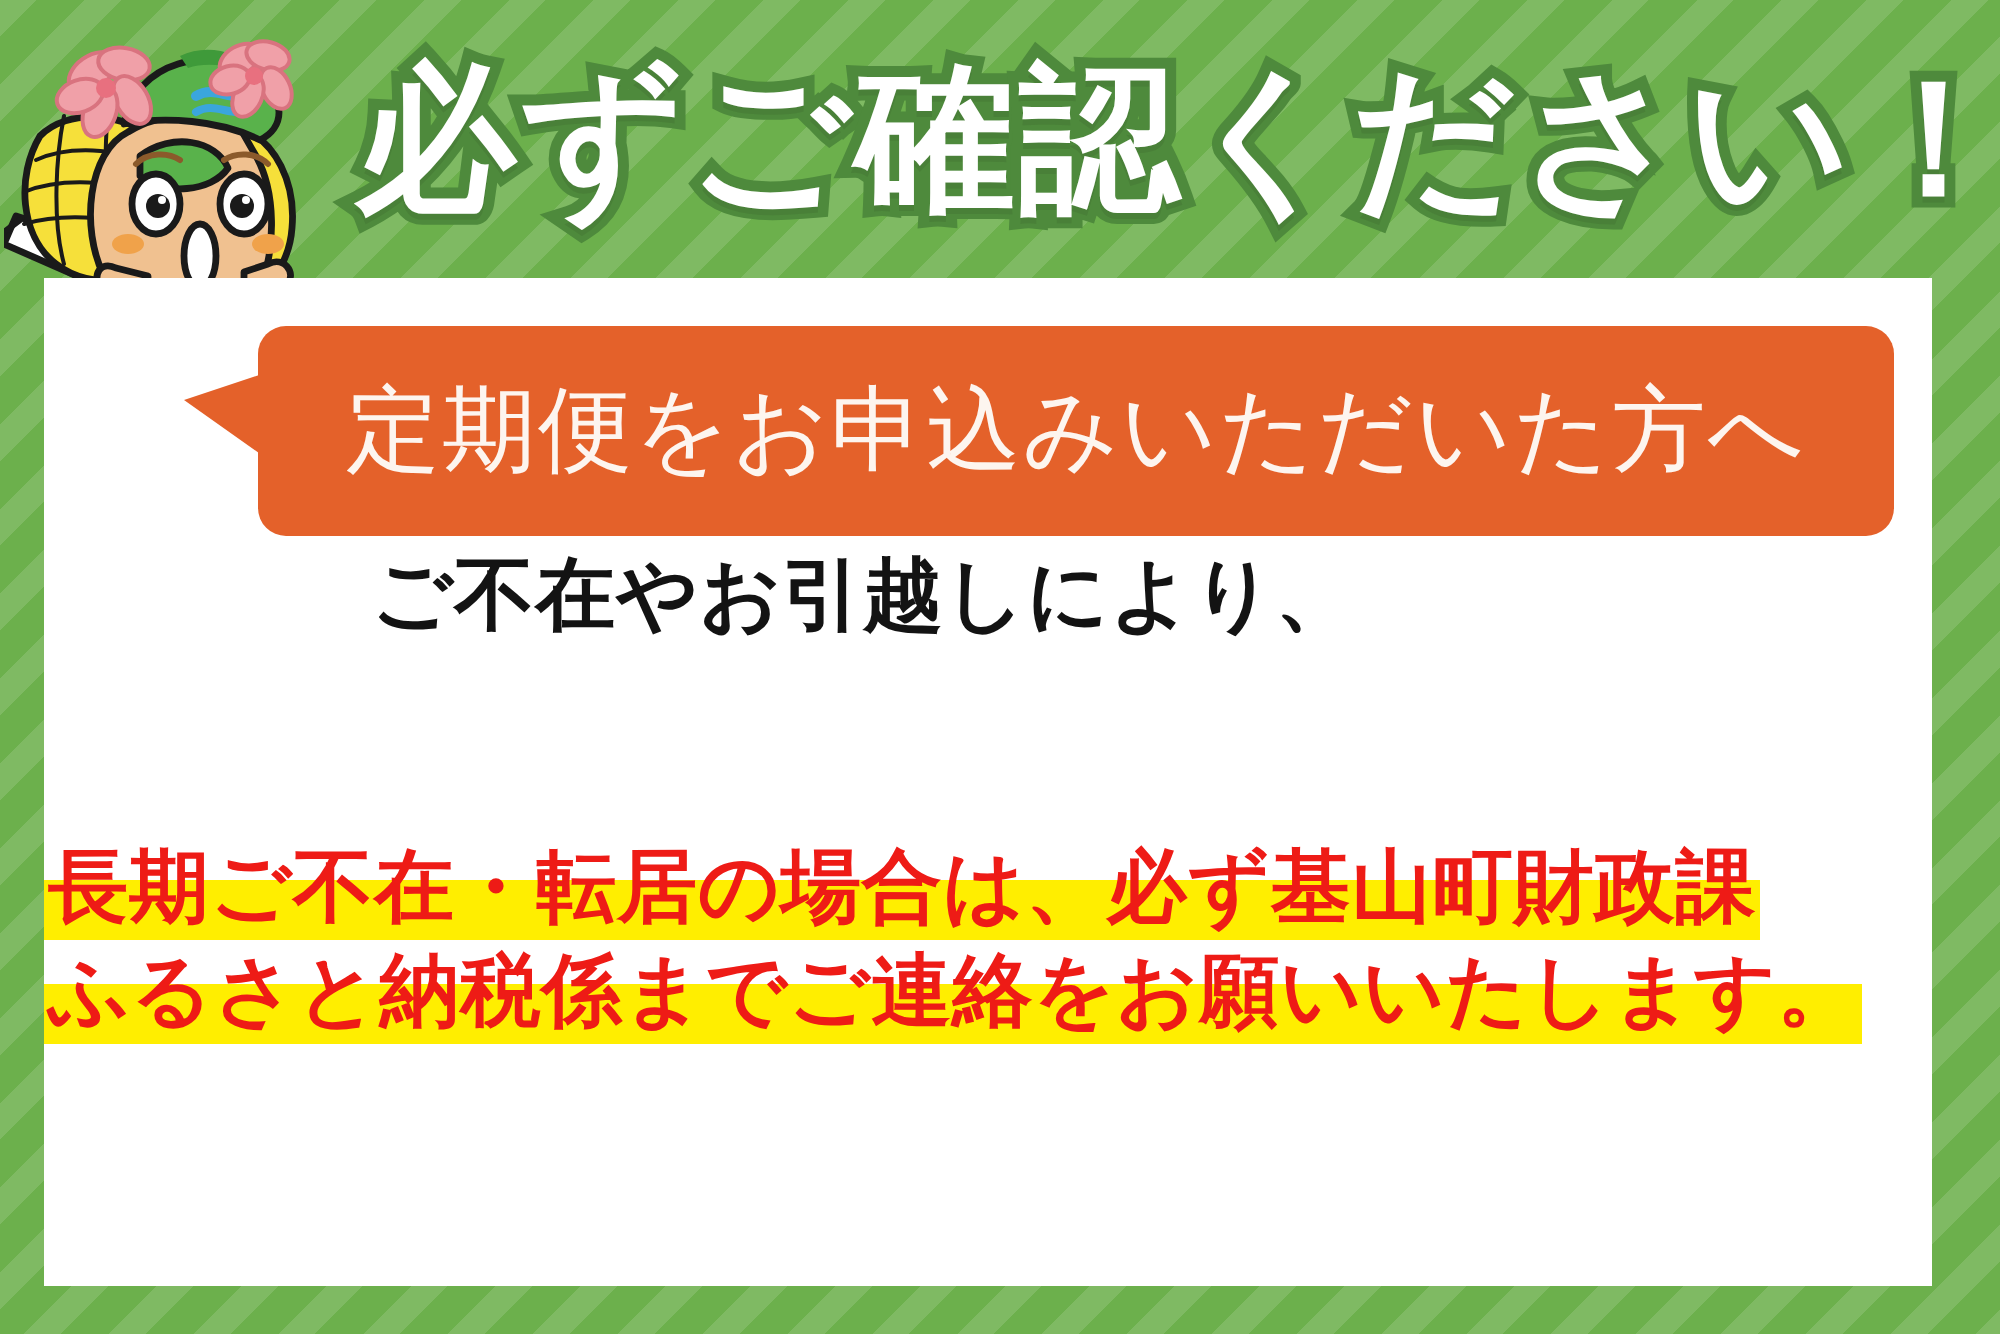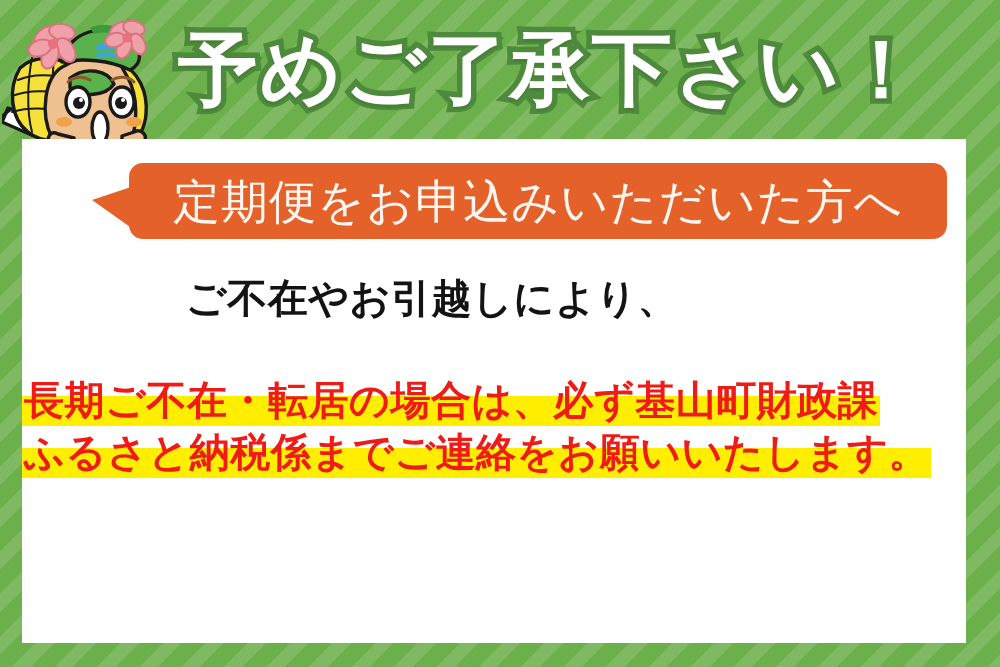--- a/index.html
+++ b/index.html
@@ -35,21 +35,21 @@
   }
 
   
   #panel{
     position:absolute;left:22px;top:139px;width:944px;height:504px;
     background:#ffffff;
   }
 
   
   #banner{
-    position:absolute;left:129px;top:163px;width:818px;height:76px;
+    position:absolute;left:129px;top:163px;width:818px;height:105px;
     background:#e4612a;border-radius:14px;
     display:flex;align-items:center;justify-content:center;
   }
   #banner-label{
     font-family:"DejaVu Sans","Liberation Sans",sans-serif;
     font-size:47px;font-weight:400;color:#fdf5ef;
     letter-spacing:1px;white-space:nowrap;line-height:1;
   }
   #banner-tail{
     position:absolute;left:92px;top:184px;width:0;height:0;
@@ -61,21 +61,21 @@
   
   .block{position:absolute;left:22px;width:820px;text-align:center;}
   .line{
     font-family:"DejaVu Sans","Liberation Sans",sans-serif;
     font-weight:700;white-space:nowrap;line-height:1.30;
     letter-spacing:0.5px;
   }
   #blk-a{top:272px;}
   #blk-a .line{font-size:40px;color:#131313;}
 
-  #blk-b{top:374px;}
+  #blk-b{top:418px;}
   #blk-b .line{font-size:40px;color:#ee1b16;position:relative;display:block;}
   #blk-b .line span.hl{
     display:inline-block;position:relative;z-index:2;
     background:linear-gradient(to top, #ffee00 0%, #ffee00 58%, rgba(255,238,0,0) 58%);
     padding:0 2px;
   }
 
   #blk-c{top:525px;}
   #blk-c .line{font-size:38px;color:#131313;}
 
@@ -210,21 +210,21 @@
         <ellipse cx="98" cy="124" rx="8" ry="16" fill="#ffffff"></ellipse>
 
         <path d="M56 130 C 48 126, 44 134, 48 140 C 44 146, 50 154, 58 152
                  C 62 158, 72 156, 72 148 L 72 134 Z" fill="#f0c190"></path>
         <path d="M132 128 C 140 124, 146 132, 142 138 C 148 144, 142 152, 134 150
                  C 130 156, 120 154, 120 146 L 120 132 Z" fill="#f0c190"></path>
       </g>
     </svg>
   </div>
 
-  <div id="title">予めご了承下さい！</div>
+  <div id="title">必ずご確認ください！</div>
 
   <div id="panel"></div>
 
   <div id="banner-tail"></div>
   <div id="banner">
     <span id="banner-label">定期便をお申込みいただいた方へ</span>
   </div>
 
   <div class="block" id="blk-a">
     <div class="line">ご不在やお引越しにより、</div>

